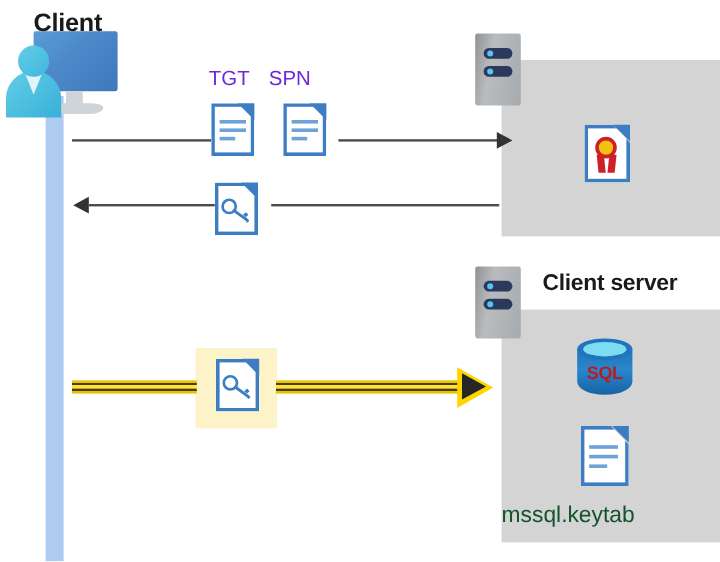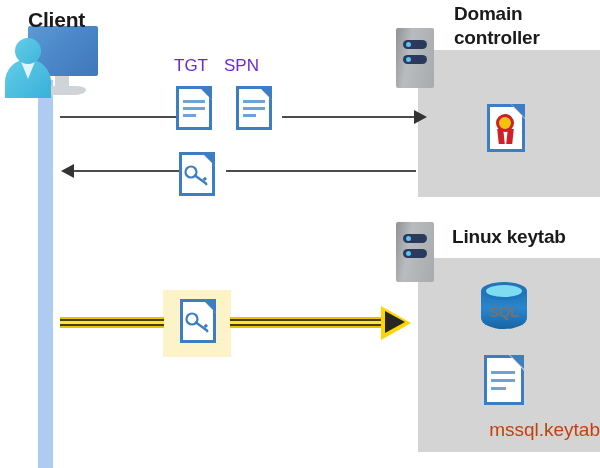--- a/index.html
+++ b/index.html
@@ -193,33 +193,33 @@
   #sql-top-inner {
     position: absolute; left: 5px; top: 3px;
     width: 36px; height: 12px;
     border-radius: 50%;
     background: #7ddcf2;
   }
   #sql-text {
     position: absolute; left: 0; top: 21px;
     width: 46px;
     text-align: center;
-    color: #737373;
+    color: #b91c1c;
     font-size: 15px;
     font-weight: bold;
     letter-spacing: -0.3px;
   }
 
   
   #keytab-caption {
     left: 418px; top: 419px;
     width: 182px;
-    text-align: right;
+    text-align: left;
     font-size: 19px;
-    color: #c2410c;
+    color: #14532d;
   }
 
   
   .gray-line {
     position: absolute;
     height: 2px;
     background: #4c4c4c;
   }
   .arrow-right-head {
     position: absolute;
@@ -293,26 +293,22 @@
     <div class="abs" id="monitor-screen"></div>
     <div class="abs" id="monitor-neck"></div>
     <div class="abs" id="monitor-base"></div>
     <div class="abs" id="person-body"></div>
     <div class="abs" id="person-collar"></div>
     <div class="abs" id="person-head"></div>
   </div>
 
   <div class="abs title" id="title-client">Client</div>
 
-  <div class="abs title" id="title-dc">
-    <div>Domain</div>
-    <div>controller</div>
-  </div>
-
-  <div class="abs title" id="title-linux">Linux keytab</div>
+
+  <div class="abs title" id="title-linux">Client server</div>
 
   <div class="abs server-icon" id="server-dc">
     <div class="server-body"></div>
     <div class="server-led" style="top:12px;">
       <div class="server-led-dot"></div>
     </div>
     <div class="server-led" style="top:27px;">
       <div class="server-led-dot"></div>
     </div>
   </div>

